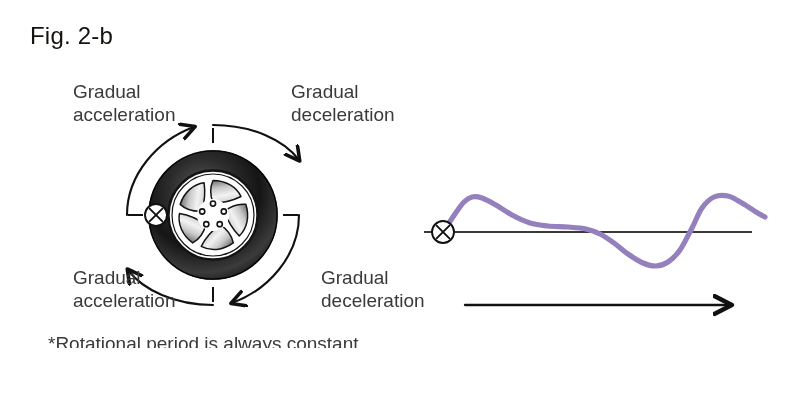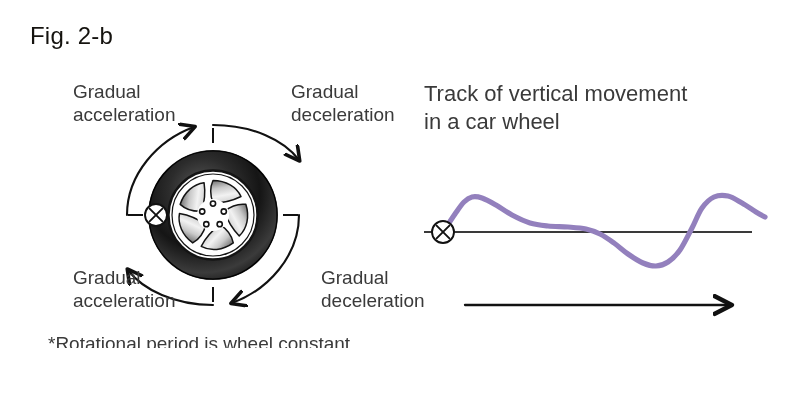--- a/index.html
+++ b/index.html
@@ -153,24 +153,22 @@
 
   <div class="wheel-label" id="label-accel-top">Gradual
 acceleration</div>
   <div class="wheel-label" id="label-decel-top">Gradual
 deceleration</div>
   <div class="wheel-label" id="label-accel-bot">Gradual
 acceleration</div>
   <div class="wheel-label" id="label-decel-bot">Gradual
 deceleration</div>
 
-  <div id="footnote">*Rotational period is wheel constant</div>
+  <div id="footnote">*Rotational period is always constant</div>
 
-  <div id="track-heading">Track of vertical movement
-in a car wheel</div>
 
   <svg id="wave-svg" width="800" height="400" viewBox="0 0 800 400">
     <defs>
       <marker id="waveArrowHead" markerWidth="10" markerHeight="10" refX="7.4" refY="4.6" orient="auto">
         <path d="M0.8,0.8 L8.2,4.6 L0.8,8.4" fill="none" stroke="#111111" stroke-width="2" stroke-linecap="round" stroke-linejoin="round"></path>
       </marker>
     </defs>
 
     <line id="wave-baseline" x1="424" y1="232" x2="752" y2="232" stroke="#3a3a3a" stroke-width="2"></line>
 

